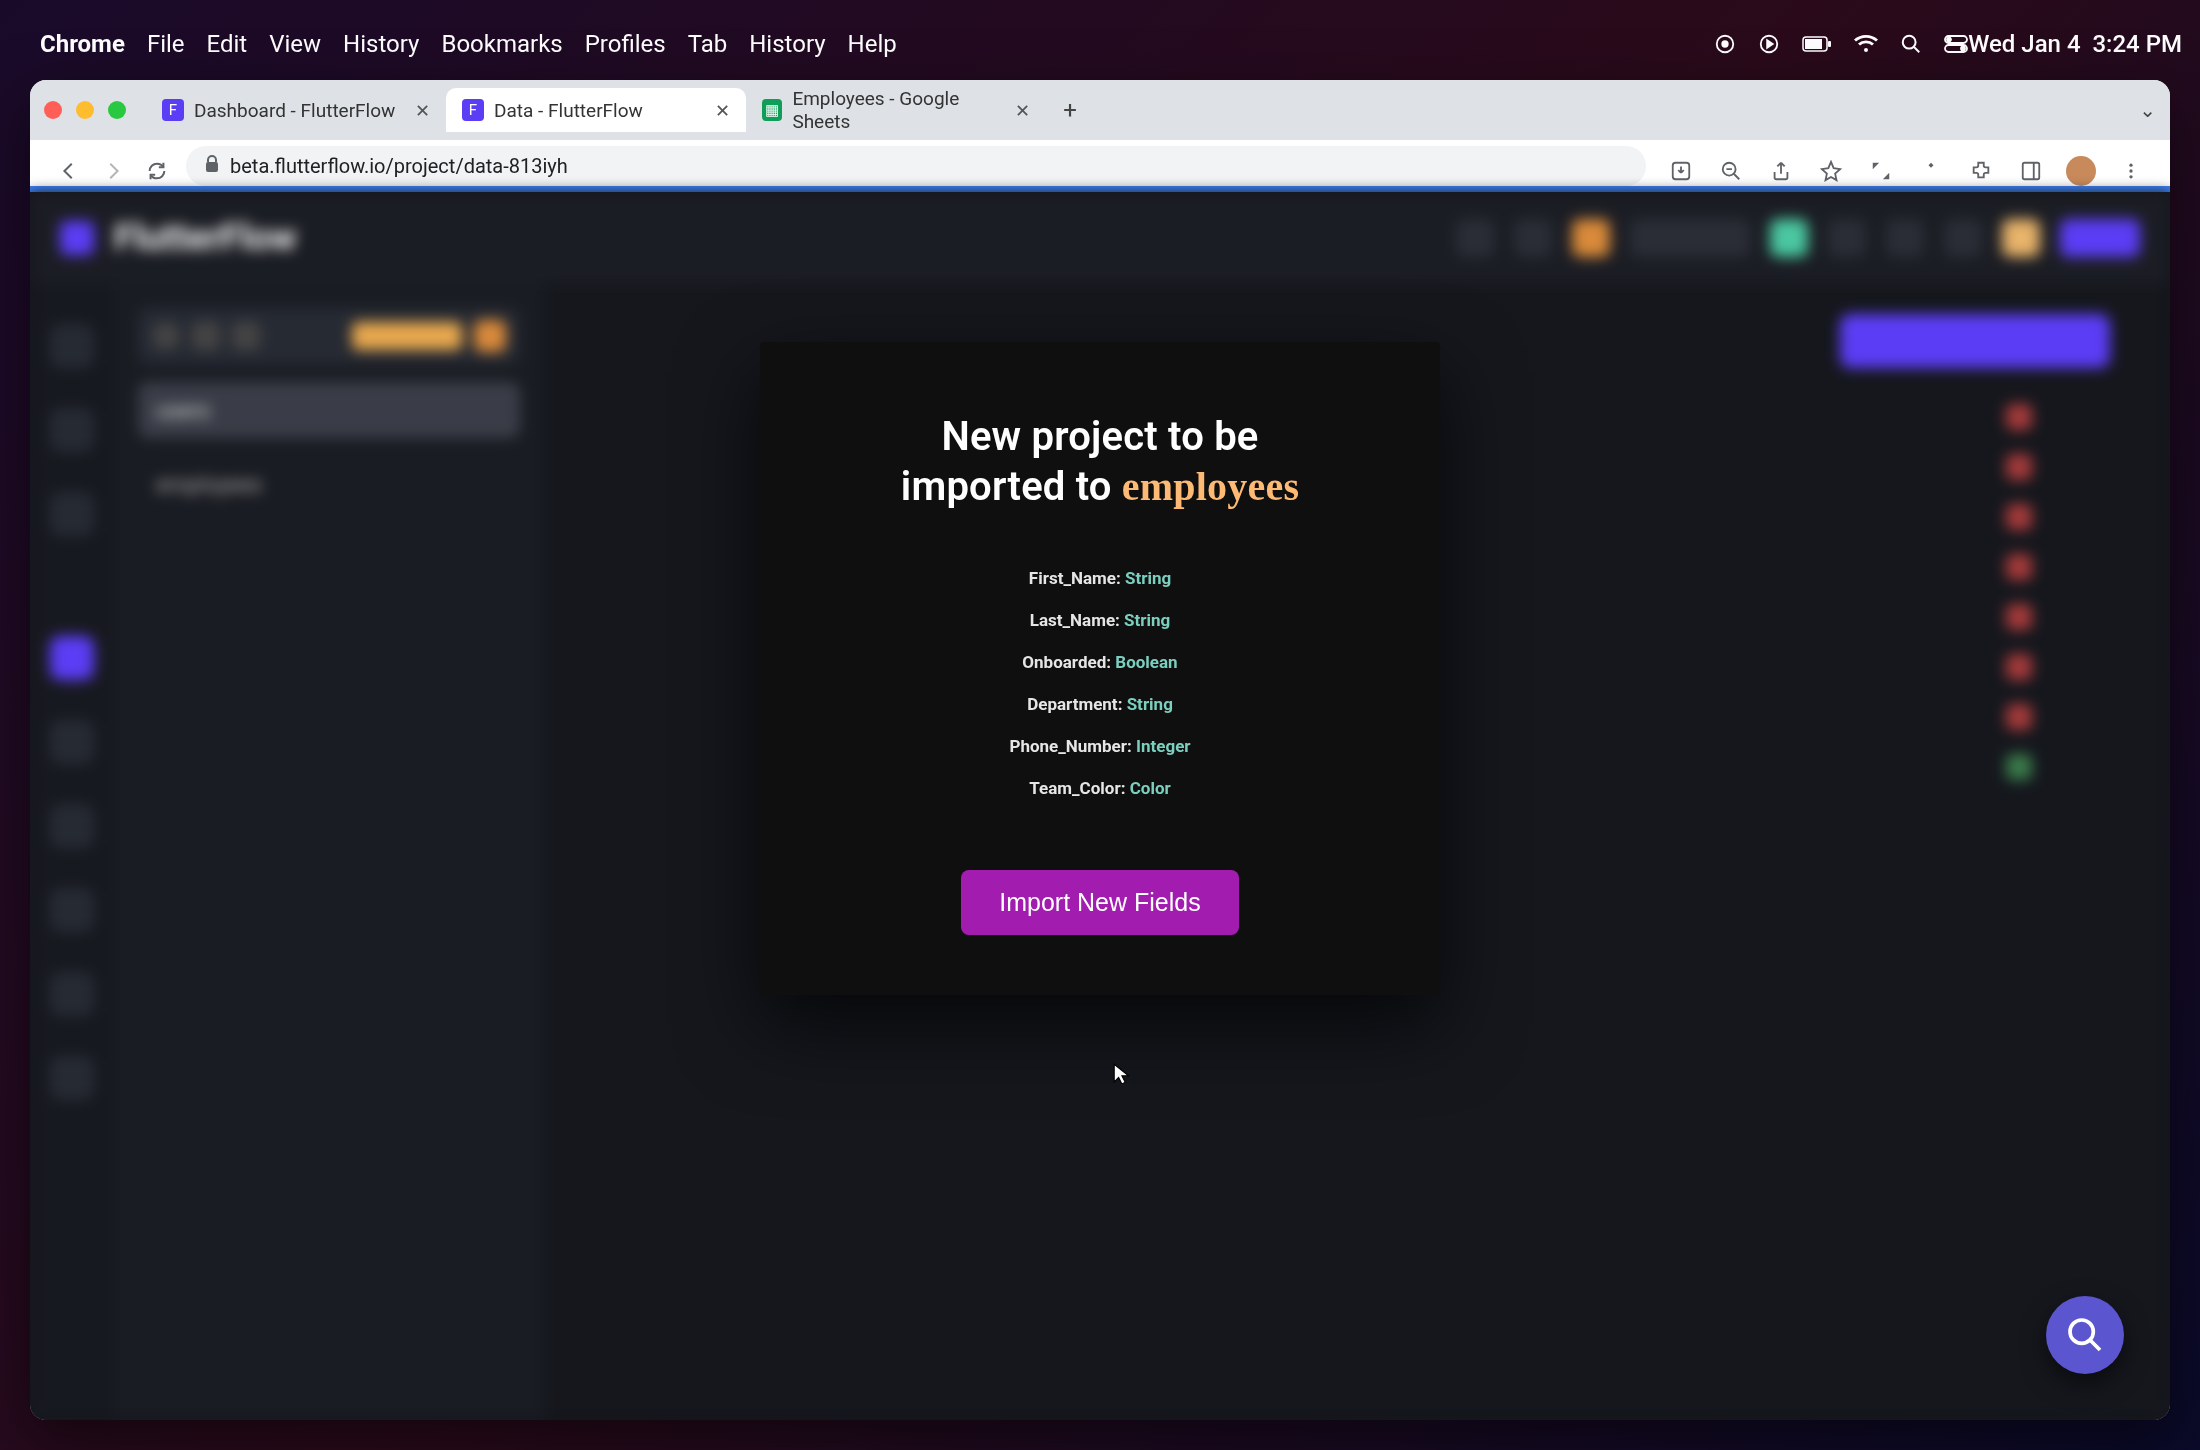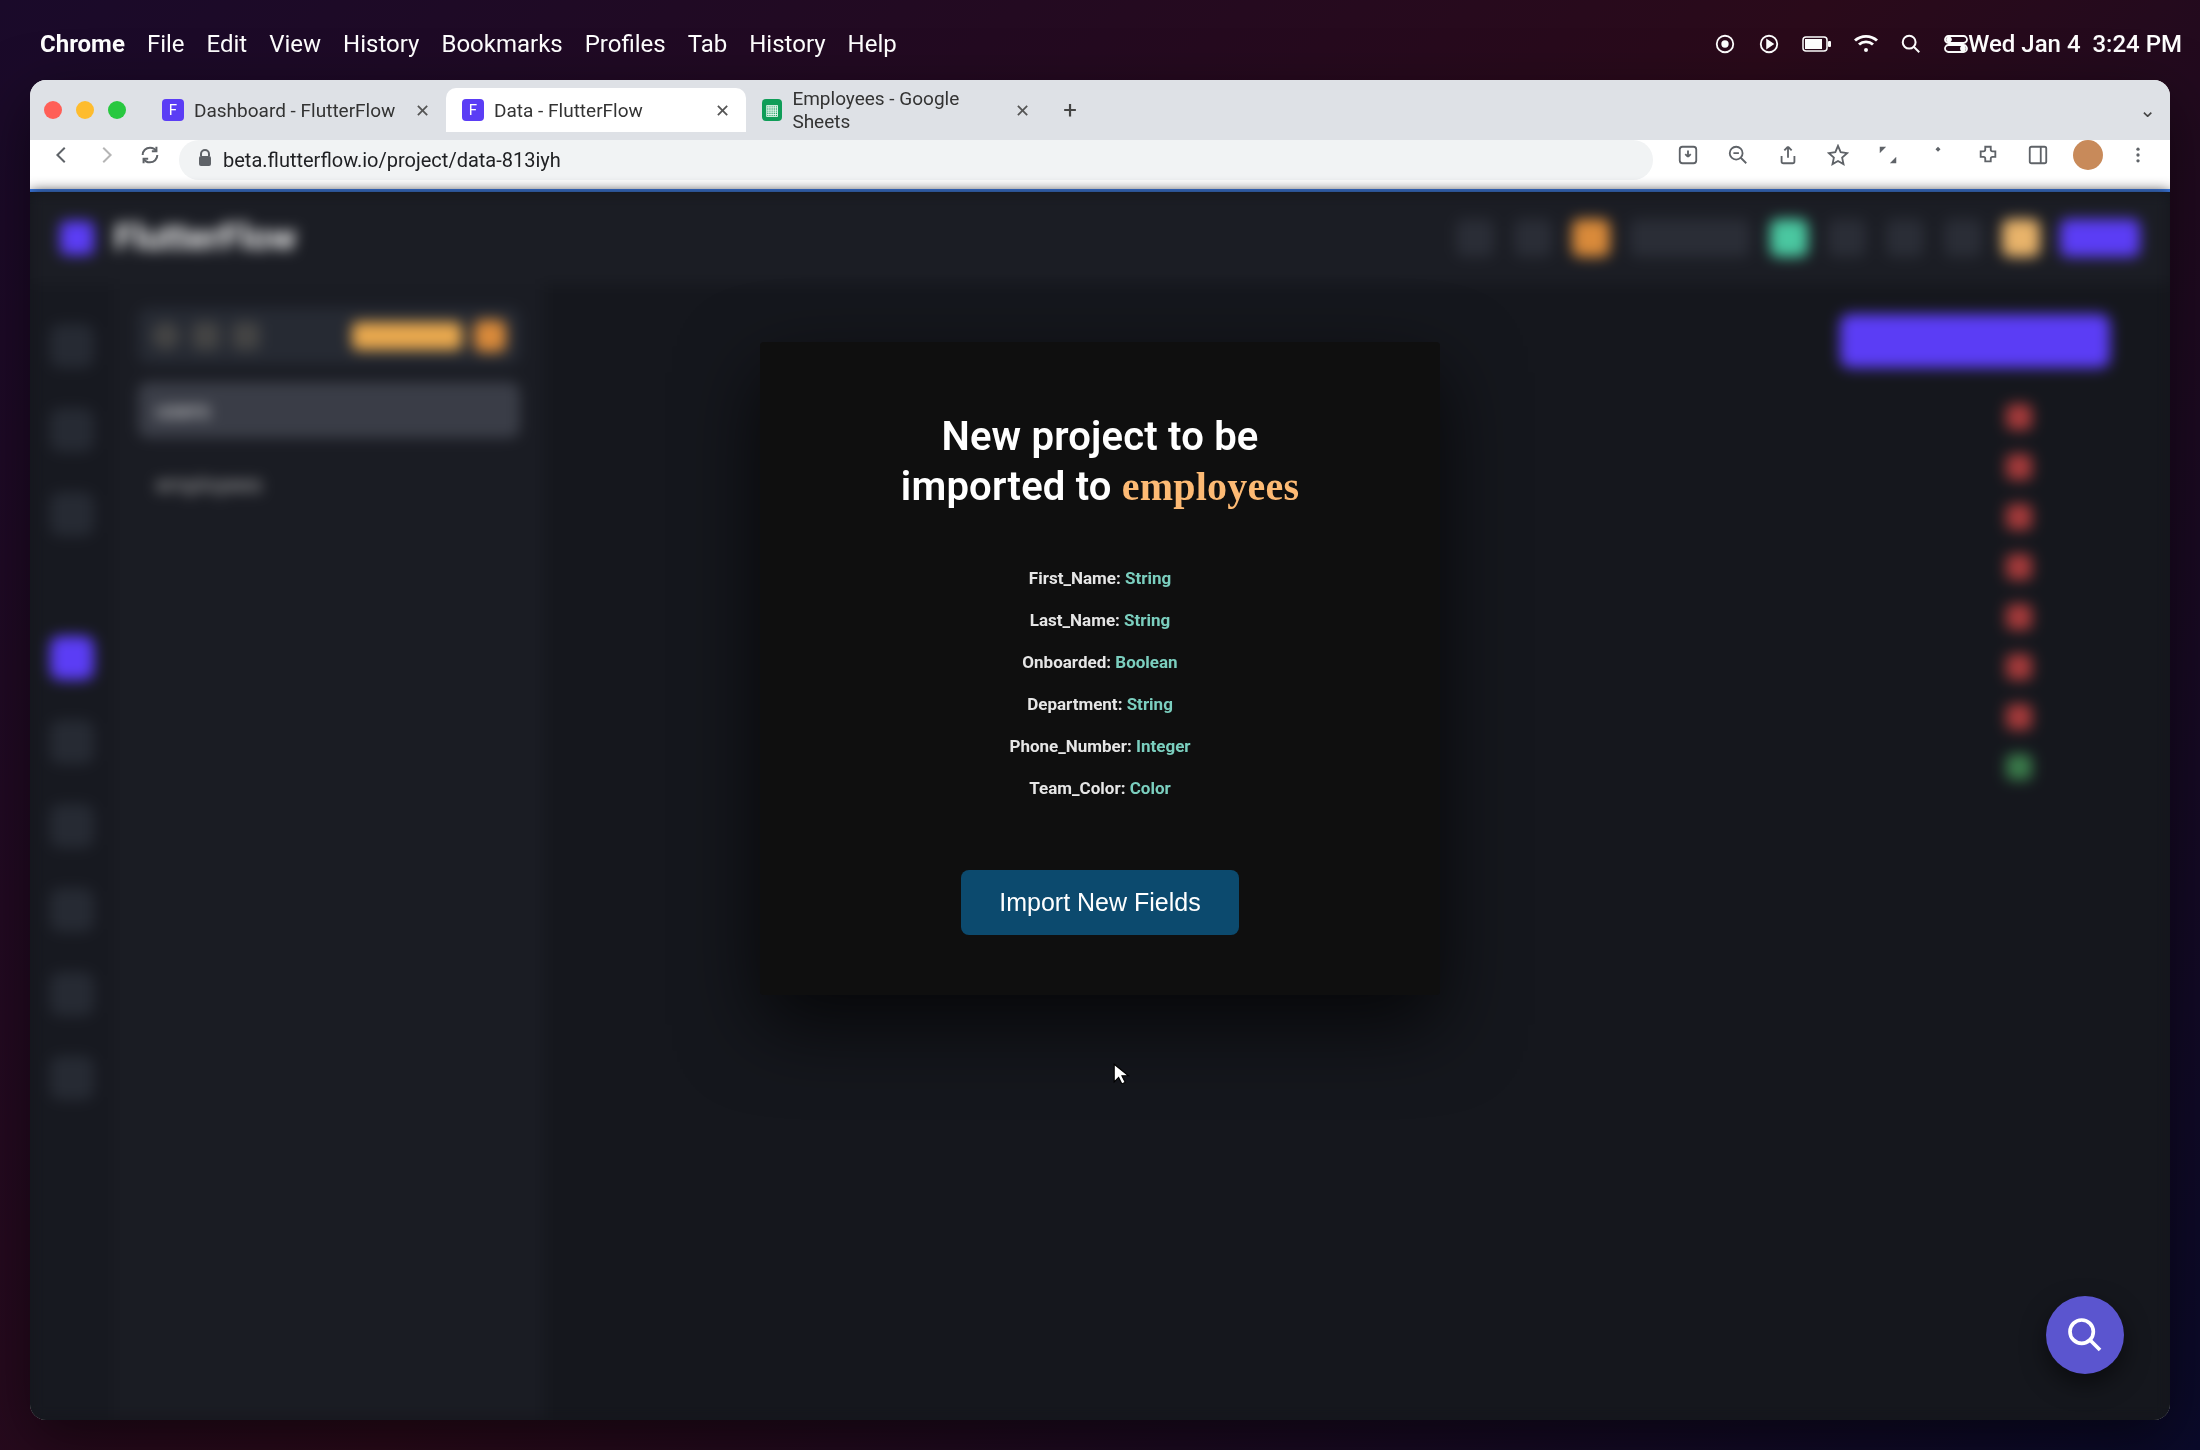--- a/index.html
+++ b/index.html
@@ -24,21 +24,21 @@
   .dot.red { background:#ff5f57; } .dot.yellow{background:#febc2e;} .dot.green{background:#28c840;}
   .tab { display: flex; align-items: center; height: 44px; padding: 0 16px; background: transparent; border-radius: 10px 10px 0 0; font-size: 19px; color: #333; gap: 10px; width: 300px; position: relative; }
   .tab.active { background: #fff; }
   .tab .favicon { width: 22px; height: 22px; border-radius: 4px; display: inline-flex; align-items: center; justify-content: center; font-size: 15px; color:#fff; }
   .fav-ff { background:#5b3df5; }
   .fav-gs { background:#0f9d58; }
   .tab .close { margin-left: auto; color:#555; font-size: 18px; }
   .new-tab { width: 36px; height: 36px; display:flex; align-items:center; justify-content:center; color:#444; font-size:24px; margin-left:6px; }
   .tabs-overflow { margin-left:auto; color:#444; font-size:20px; }
 
-  .urlbar { height: 52px; background:#fff; display:flex; align-items:flex-start; padding:0 17px; gap:14px; border-bottom:3px solid #3b82f6; }
+  .urlbar { height: 52px; background:#fff; display:flex; align-items:flex-end; padding:0 24px; gap:14px; border-bottom:6px solid #3b82f6; }
   .nav-icn { width:30px; height:30px; display:inline-flex; align-items:center; justify-content:center; color:#5f6368; }
   .nav-icn.disabled { color:#b5b5b5; }
   .omnibox { flex:1; height:40px; background:#f1f3f4; border-radius:20px; display:flex; align-items:center; padding:0 18px; gap:10px; color:#202124; font-size:20px; }
   .omnibox .lock { color:#5f6368; font-size:18px; }
   .urlbar .right-icn { width:30px; height:30px; display:inline-flex; align-items:center; justify-content:center; color:#5f6368; margin-left:6px; }
   .avatar { width:30px; height:30px; border-radius:50%; background:#c88a5a; }
 
   
   .app-content { position:absolute; top:112px; left:0; right:0; bottom:0; background:#14161c; }
   .blur-layer { position:absolute; inset:0; filter: blur(7px); }
@@ -59,21 +59,21 @@
   .bl-dot { width:26px; height:26px; border-radius:6px; background:#a53a3a; }
 
   
   .modal-overlay { position:absolute; inset:0; display:flex; align-items:flex-start; justify-content:center; padding-top:150px; }
   .modal { width:680px; background:#0f0f0f; border-radius:4px; padding:70px 60px 60px; box-shadow: 0 30px 80px rgba(0,0,0,.7); }
   .modal h2 { color:#fff; font-size:40px; font-weight:600; text-align:center; line-height:1.25; letter-spacing:.2px; }
   .modal h2 .collection { color:#fdba74;font-family:Liberation Serif, serif; }
   .fields { margin-top:56px; display:flex; flex-direction:column; gap:22px; align-items:center; }
   .field-row { font-size:17px; color:#e6e6e6; font-weight:700; }
   .field-row .ftype { color:#7bcfbf; }
-  .import-btn { display:block; margin:72px auto 0; background:#0c4a6e; color:#fff; border:none; font-size:25px; font-weight:500; padding:18px 38px; border-radius:8px; cursor:pointer; }
+  .import-btn { display:block; margin:72px auto 0; background:#a21caf; color:#fff; border:none; font-size:25px; font-weight:500; padding:18px 38px; border-radius:8px; cursor:pointer; }
 
   .cursor { position:absolute; width:22px; height:22px; pointer-events:none; }
 
   
   .help-fab { position:absolute; right:46px; bottom:46px; width:78px; height:78px; border-radius:50%; background:#5b55cf; display:flex; align-items:center; justify-content:center; color:#fff; box-shadow:0 10px 24px rgba(0,0,0,.5); }
   .help-fab svg { width:40px; height:40px; }
 </style>
 </head>
 <body>
 

